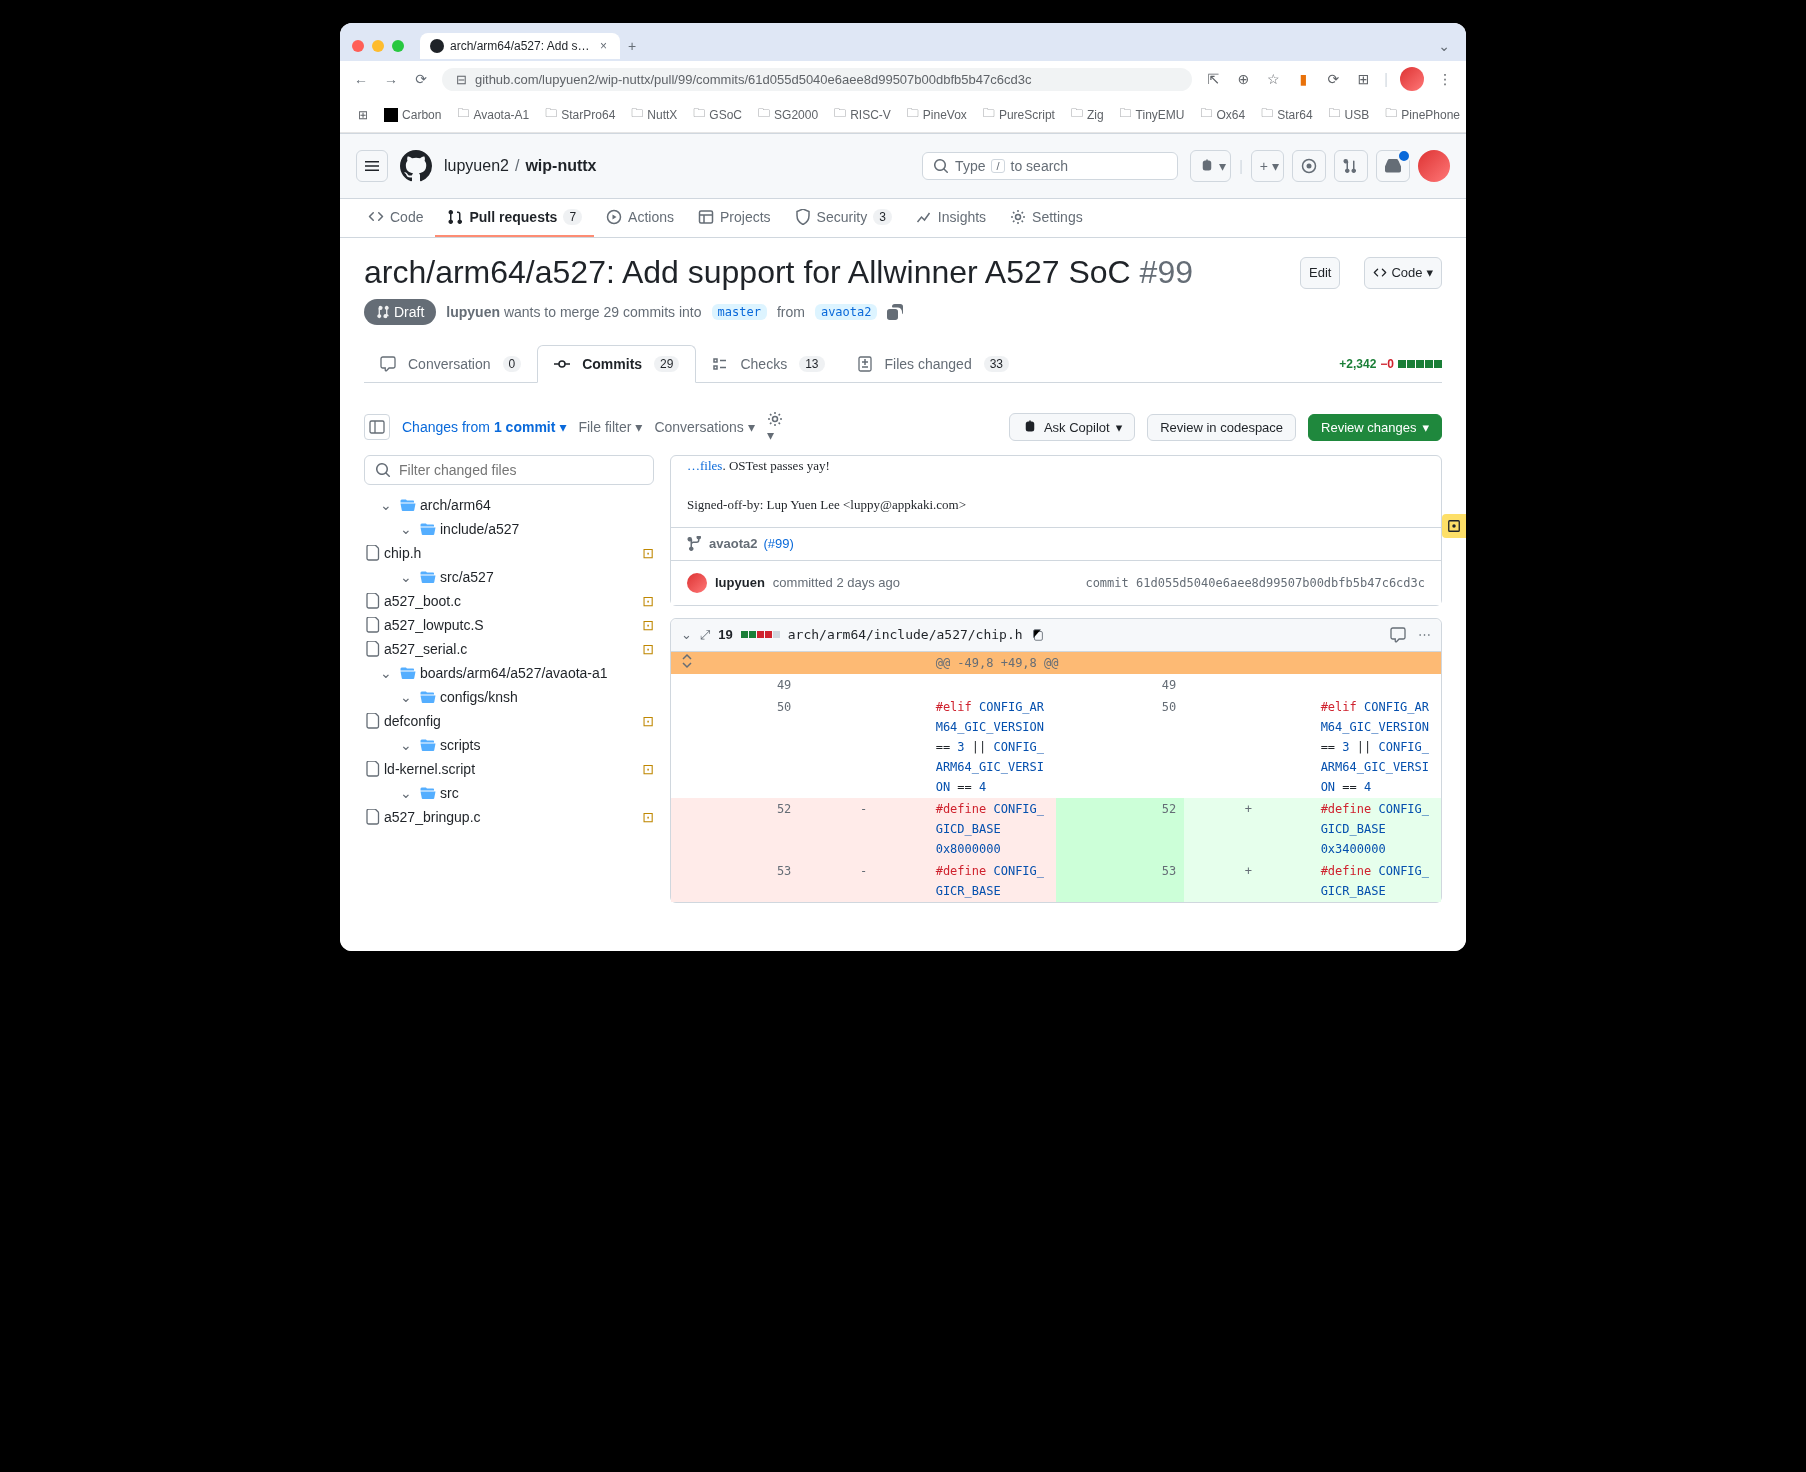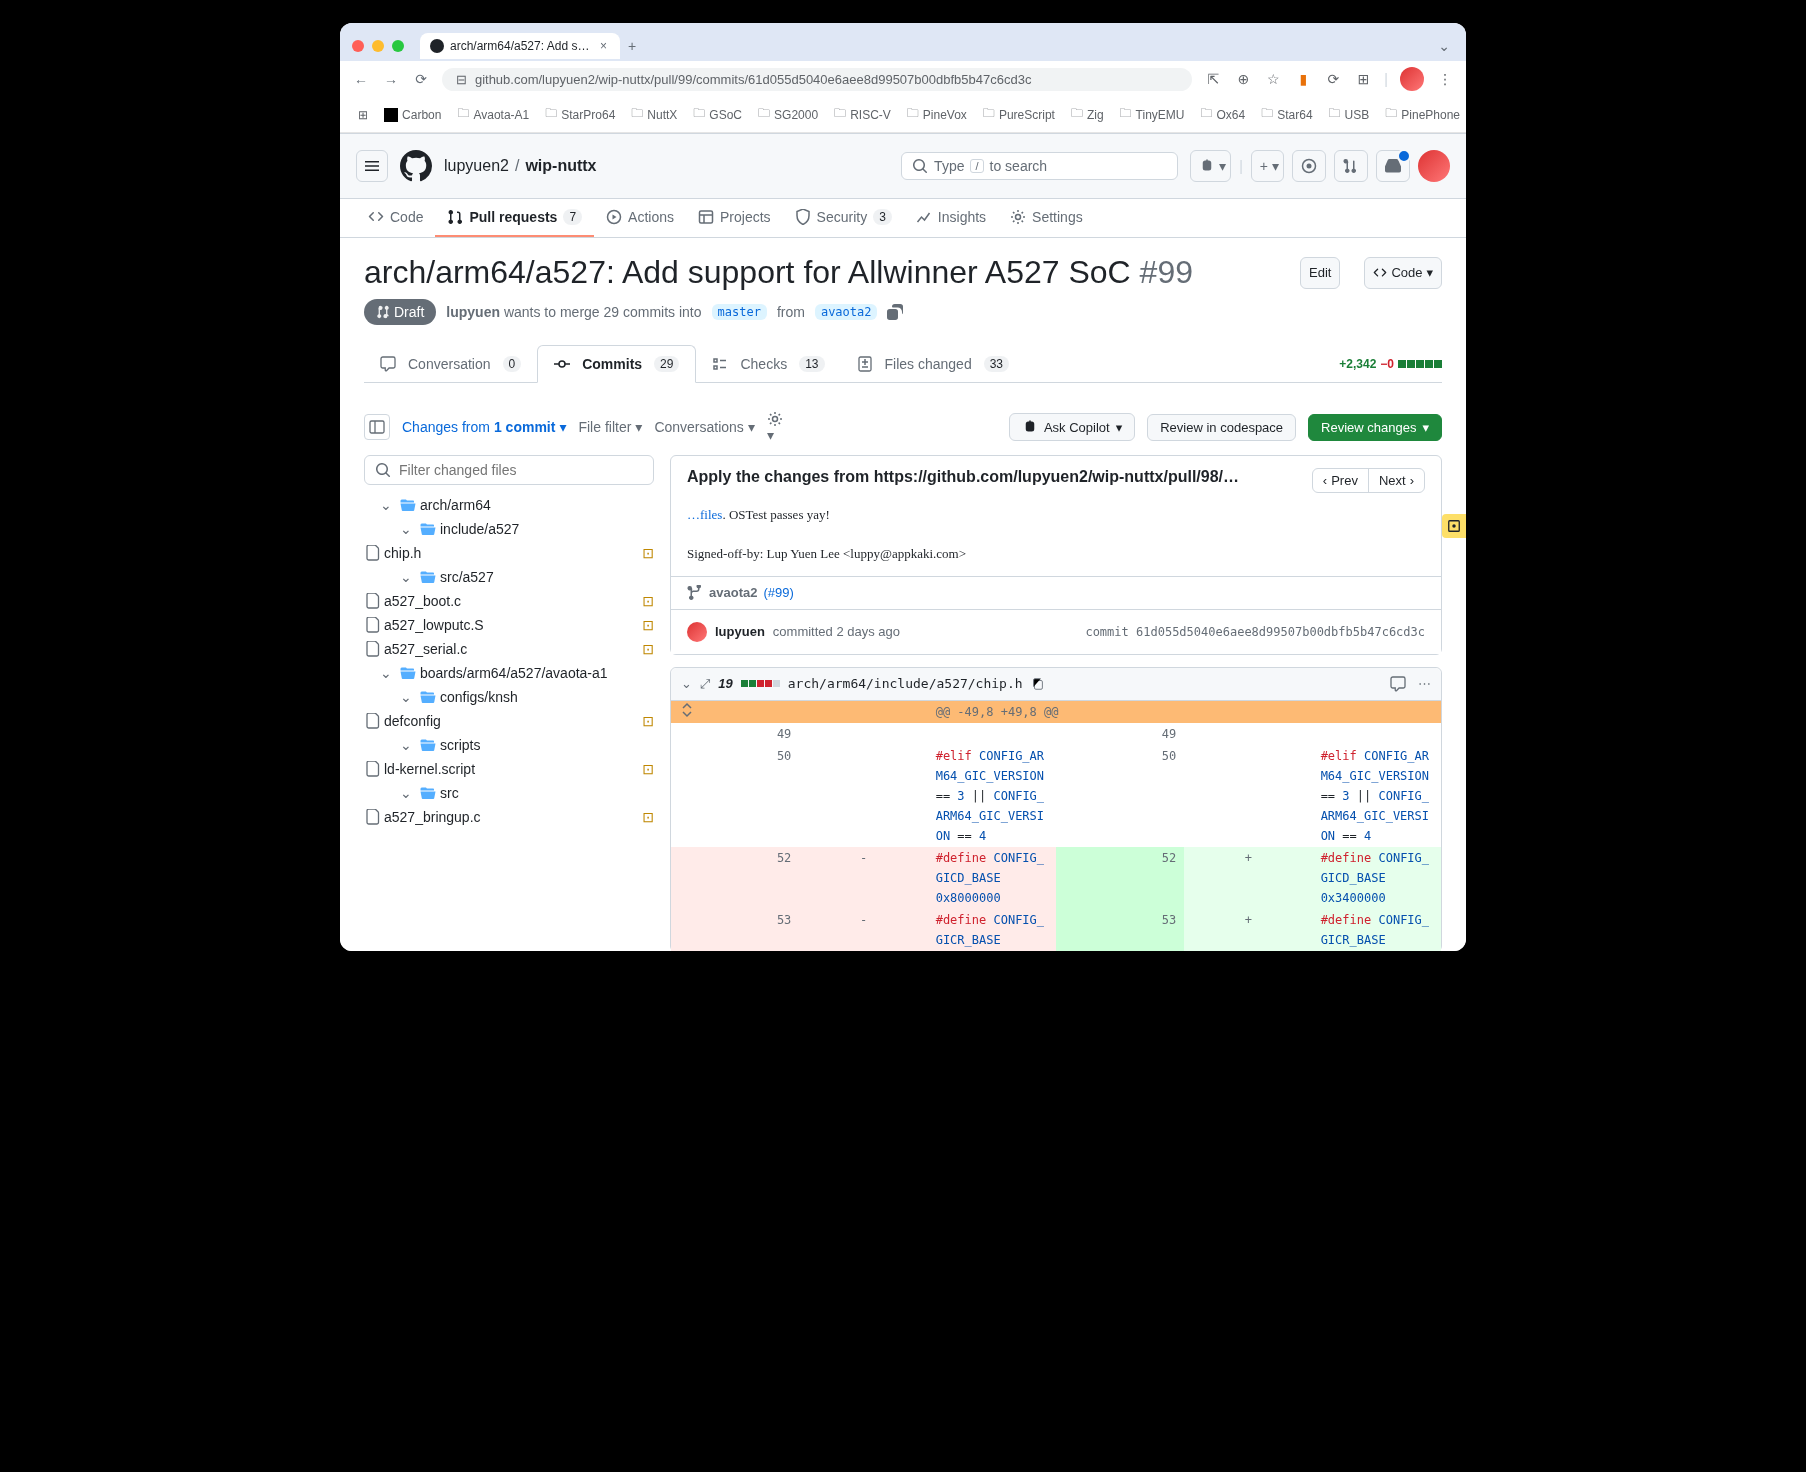--- a/index.html
+++ b/index.html
@@ -26,21 +26,21 @@
 .bookmarks-bar { display: flex; align-items: center; padding: 4px 12px; gap: 4px; background: #fff; border-bottom: 1px solid #e5e5e5; font-size: 12px; overflow: hidden; }
 .bm { display: flex; align-items: center; gap: 4px; padding: 3px 6px; color: #5f6368; white-space: nowrap; cursor: pointer; }
 .github-page { flex: 1; overflow: auto; background: #fff; position: relative; }
 .gh-header { padding: 16px; border-bottom: 1px solid #d0d7de; display: flex; align-items: center; gap: 12px; background: #f6f8fa; }
 .gh-menu { width: 32px; height: 32px; border: 1px solid #d0d7de; border-radius: 6px; display: flex; align-items: center; justify-content: center; }
 .gh-logo { width: 32px; height: 32px; }
 .gh-breadcrumb { font-size: 16px; display: flex; align-items: center; gap: 6px; }
 .gh-breadcrumb .sep { color: #656d76; }
 .gh-breadcrumb a { color: #1f2328; text-decoration: none; }
 .gh-breadcrumb strong { font-weight: 600; }
-.gh-search { margin-left: auto; display: flex; align-items: center; gap: 6px; border: 1px solid #d0d7de; border-radius: 6px; padding: 5px 10px; width: 277px; color: #656d76; font-size: 14px; background: #fff; }
+.gh-search { margin-left: auto; display: flex; align-items: center; gap: 6px; border: 1px solid #d0d7de; border-radius: 6px; padding: 5px 10px; width: 256px; color: #656d76; font-size: 14px; background: #fff; }
 .gh-kbd { border: 1px solid #d0d7de; border-radius: 3px; padding: 0 4px; font-size: 11px; background: #fff; }
 .gh-header-btns { display: flex; gap: 8px; align-items: center; }
 .gh-btn { border: 1px solid #d0d7de; border-radius: 6px; padding: 5px 8px; background: #f6f8fa; display: flex; align-items: center; gap: 4px; cursor: pointer; color: #656d76; min-width: 32px; height: 32px; justify-content: center; }
 .gh-btn.split { padding-right: 4px; }
 .gh-notif { position: relative; }
 .gh-notif::after { content: ''; position: absolute; top: -2px; right: -2px; width: 10px; height: 10px; background: #0969da; border-radius: 50%; border: 2px solid #f6f8fa; }
 .gh-avatar { width: 32px; height: 32px; border-radius: 50%; background: linear-gradient(135deg,#d33,#f77); }
 .repo-nav { display: flex; padding: 0 16px; border-bottom: 1px solid #d0d7de; }
 .repo-nav-item { display: flex; align-items: center; gap: 6px; padding: 10px 12px; font-size: 14px; color: #656d76; cursor: pointer; border-bottom: 2px solid transparent; }
 .repo-nav-item.active { border-bottom-color: #fd8c73; color: #1f2328; font-weight: 600; }
@@ -94,21 +94,21 @@
 .commit-branch .link { color: #0969da; }
 .commit-author { padding: 12px 16px; border-top: 1px solid #d0d7de; background: #fff; display: flex; align-items: center; gap: 8px; font-size: 13px; }
 .commit-author .avatar { width: 20px; height: 20px; border-radius: 50%; background: linear-gradient(135deg,#d33,#f77); }
 .commit-author .meta { color: #656d76; }
 .commit-sha { margin-left: auto; font-family: ui-monospace, monospace; font-size: 12px; color: #656d76; }
 .diff-file { border: 1px solid #d0d7de; border-radius: 6px; }
 .diff-file-header { padding: 8px 10px; background: #f6f8fa; border-bottom: 1px solid #d0d7de; border-radius: 6px 6px 0 0; display: flex; align-items: center; gap: 8px; font-size: 13px; }
 .diff-file-header .expand { color: #656d76; cursor: pointer; }
 .diff-file-path { font-family: ui-monospace, monospace; }
 .diff-file-actions { margin-left: auto; display: flex; gap: 12px; color: #656d76; }
-.diff-file-stats { font-weight: 600; font-style: italic; }
+.diff-file-stats { font-weight: 600; }
 .mini-bars { display: inline-flex; gap: 1px; vertical-align: middle; }
 .mini-bar { width: 7px; height: 7px; }
 .mini-bar.g { background: #1a7f37; } .mini-bar.r { background: #cf222e; } .mini-bar.n { background: #d0d7de; }
 .diff-table { width: 100%; border-collapse: collapse; font-family: ui-monospace, monospace; font-size: 12px; table-layout: fixed; }
 .diff-table td { padding: 1px 8px; vertical-align: top; line-height: 20px; white-space: pre-wrap; word-break: break-all; }
 .ln { width: 40px; text-align: right; color: #656d76; user-select: none; background: #fff; }
 .ln.del { background: #ffebe9; }
 .ln.add { background: #ccffd8; }
 .hunk-row td { background: #fdba74; color: #656d76; }
 .hunk-expand { text-align: center; cursor: pointer; }
@@ -523,27 +523,20 @@
                   <path fill="currentColor" d="M3 1.75A1.75 1.75 0 0 1 4.75 0h5.69c.46 0 .9.18 1.24.51l2.31 2.31c.33.33.51.78.51 1.24v9.19A1.75 1.75 0 0 1 12.75 15h-8A1.75 1.75 0 0 1 3 13.25V1.75z" fill-opacity="0" stroke="currentColor" stroke-width="1.3"></path>
                 </svg>
                 <span>a527_bringup.c</span>
                 <span class="tree-mod">⊡</span>
               </div>
         </div>
       </div>
 
       <div class="commit-panel">
         <div class="commit-box">
-          <div class="commit-header">
-            <span class="commit-title">Apply the changes from https://github.com/lupyuen2/wip-nuttx/pull/98/…</span>
-            <div class="commit-nav">
-              <span class="commit-nav-btn">‹ <span>Prev</span></span>
-              <span class="commit-nav-btn"><span>Next</span> ›</span>
-            </div>
-          </div>
           <div class="commit-msg">
             <a>…files</a><span>. OSTest passes yay!</span><br><br>
             <span>Signed-off-by: Lup Yuen Lee &lt;luppy@appkaki.com&gt;</span>
           </div>
           <div class="commit-branch">
             <svg width="16" height="16" viewBox="0 0 16 16">
                   <path fill="currentColor" d="M5 3.25a2.25 2.25 0 1 0-1.5 2.12v5.26a2.25 2.25 0 1 0 1.5 0V8.5c0-.83.67-1.5 1.5-1.5h3a3 3 0 0 0 3-3v-.63a2.25 2.25 0 1 0-1.5 0V4a1.5 1.5 0 0 1-1.5 1.5h-3c-.56 0-1.08.15-1.5.42V5.37A2.25 2.25 0 0 0 5 3.25z"></path>
                 </svg>
             <strong>avaota2</strong>
             <span class="link">(#99)</span>

